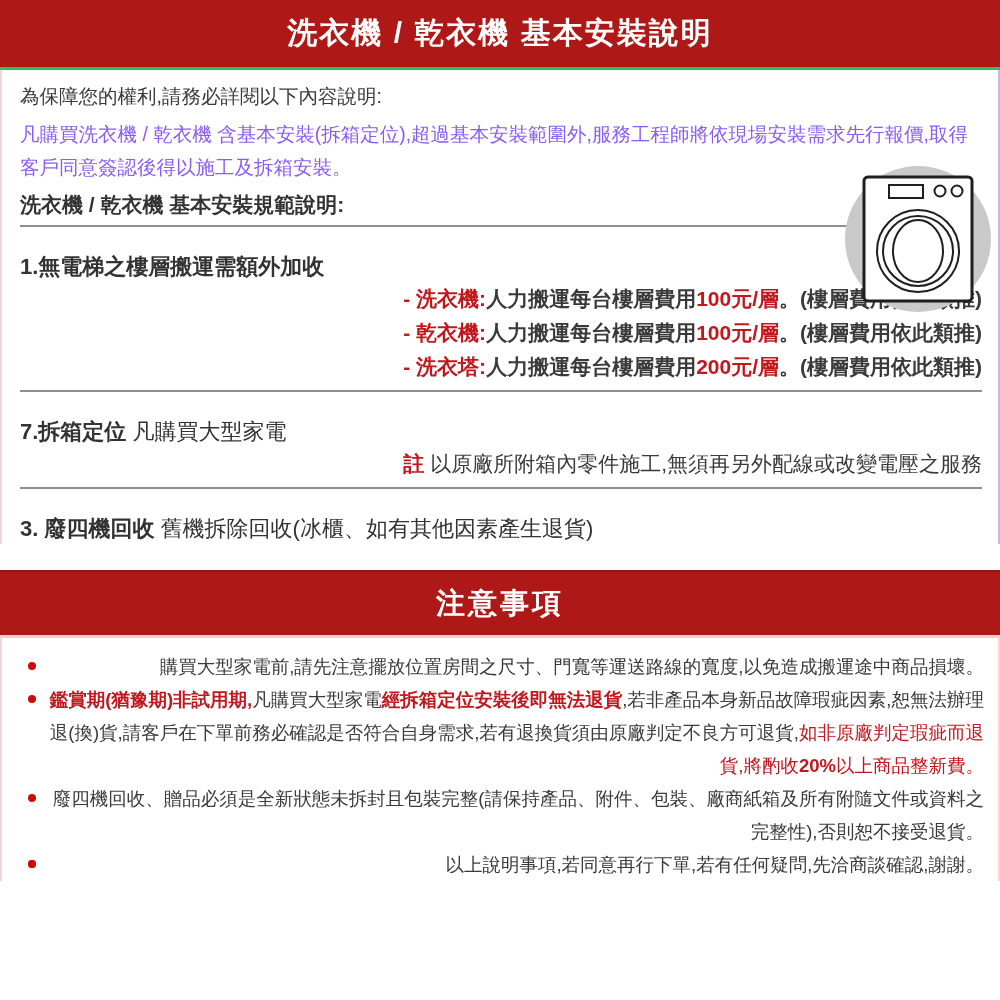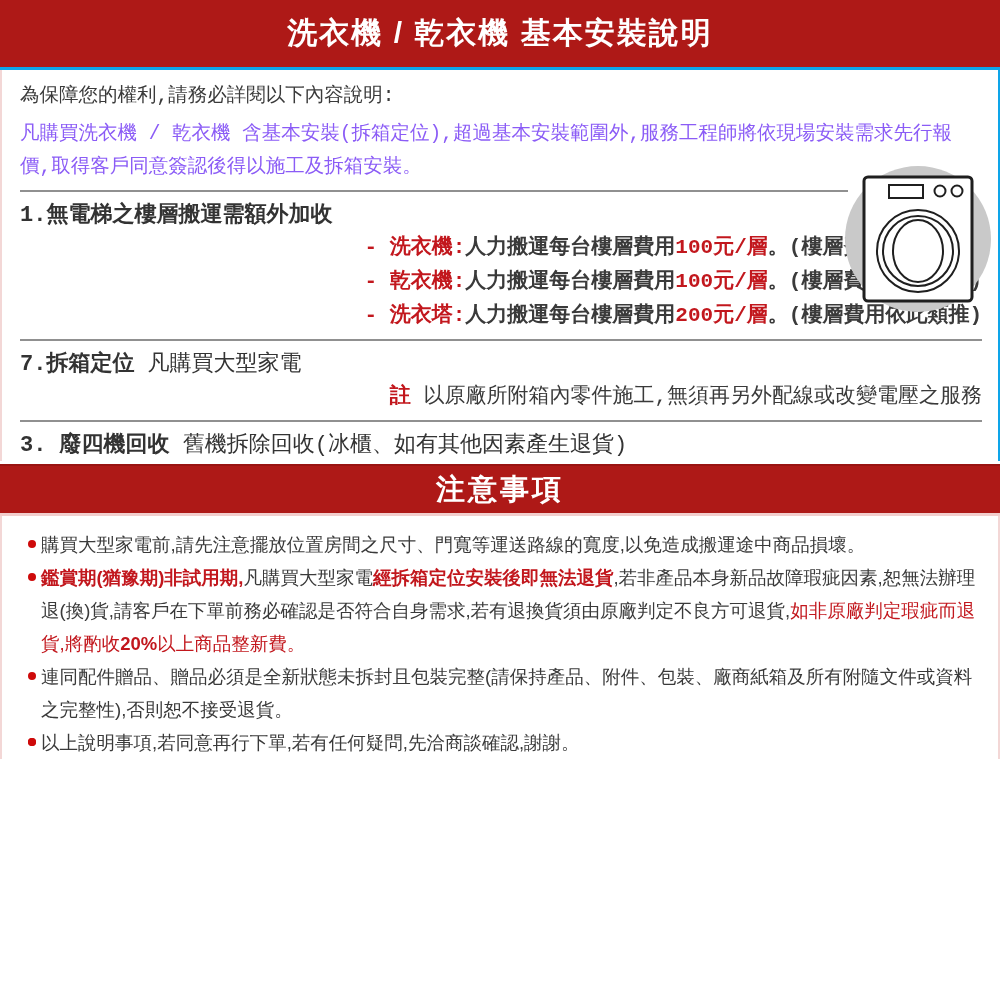--- a/index.html
+++ b/index.html
@@ -1,65 +1,66 @@
 <!DOCTYPE html>
 <html><head>
 <meta charset="utf-8">
 <style>
   * { margin:0; padding:0; box-sizing:border-box; }
   html,body { background:#fff; }
   body { font-family:"Liberation Sans","DejaVu Sans",sans-serif; color:#3a3a3a; }
   .page { position:relative; width:1000px; height:1000px; background:#fff; overflow:hidden; }
 
   .banner { height:70px; display:flex; align-items:center; justify-content:center;
-            background:#ae1917; border-bottom:3px solid #0ea5e9; }
+            background:#ae1917; border-bottom:3px solid #22c55e; }
   .banner-title { color:#ffffff; font-size:30px; font-weight:700; letter-spacing:2px; }
 
   .content { position:relative; padding:4px 16px 0 18px;
-             border-left:2px solid #f3d7d6; border-right:2px solid #0ea5e9;font-family:Liberation Mono, monospace; }
+             border-left:2px solid #f3d7d6; border-right:2px solid #c4b5fd; }
 
   .intro-line { margin-top:8px; font-size:19.5px; line-height:29px; color:#3a3a3a; }
   .intro-para { margin-top:7px; font-size:19.5px; line-height:33px; color:#8b5cf6; max-width:958px; }
   .spec-heading { margin-top:6px; font-size:21px; font-weight:700; line-height:29px; color:#333; }
 
   .divider { border:none; border-top:2px solid #909090; height:0; margin-top:6px; }
   .divider.short { width:828px; }
 
-  .section-heading { margin-top:8px; font-size:22px; line-height:31px; color:#333; font-weight:500; }
+  .section-heading { margin-top:24px; font-size:22px; line-height:31px; color:#333; font-weight:500; }
   .section-heading .seg-bold { font-weight:800; }
   .rows { }
   .row { font-size:21px; line-height:34px; color:#3a3a3a; font-weight:500;text-align:right; }
   .seg-bold { font-weight:700; }
   .seg-red { color:#c2171d; }
 
-  .notice-banner { height:52px; margin-top:3px; display:flex; align-items:center; justify-content:center;
+  .notice-banner { height:68px; margin-top:26px; display:flex; align-items:center; justify-content:center;
                    background:#ae1917; border-top:2px solid #991412; border-bottom:3px solid #f2cecd; }
   .notice-title { color:#ffffff; font-size:29px; font-weight:700; letter-spacing:3px; }
 
   .bullets { list-style:none; padding:12px 14px 0 26px;
-             border-left:2px solid #f3d7d6; border-right:2px solid #f3d7d6; }
+             border-left:2px solid #f3d7d6; border-right:2px solid #f3d7d6;text-align:right; }
   .bullets li { position:relative; padding-left:13px; font-size:18.5px; line-height:33px; color:#3a3a3a; }
   .bullets .dot { position:absolute; left:0; top:12px; width:8px; height:8px; border-radius:50%; background:#ce0a0a; }
 
   .machine-badge { position:absolute; left:845px; top:166px; width:146px; height:146px;
                    border-radius:50%; background:#c9c9c9; display:flex; align-items:center; justify-content:center; }
   .machine-badge svg { display:block; }
 </style>
 </head>
 <body>
 
 <div class="page">
 
   <div class="banner">
     <div class="banner-title">洗衣機 / 乾衣機 基本安裝說明</div>
   </div>
 
   <div class="content">
     <div class="intro-line">為保障您的權利,請務必詳閱以下內容說明:</div>
     <div class="intro-para">凡購買洗衣機 / 乾衣機 含基本安裝(拆箱定位),超過基本安裝範圍外,服務工程師將依現場安裝需求先行報價,取得客戶同意簽認後得以施工及拆箱安裝。</div>
+    <div class="spec-heading">洗衣機 / 乾衣機 基本安裝規範說明:</div>
 
     <hr class="divider short">
 
     <div>
       <div class="section-heading"><span class="seg-bold">1.無電梯之樓層搬運需額外加收</span></div>
       <div class="rows">
           <div class="row"><span class="seg-red seg-bold">- 洗衣機:</span><span class="seg-bold">人力搬運每台樓層費用</span><span class="seg-red seg-bold">100元/層</span><span class="seg-bold">。(樓層費用依此類推)</span></div>
           <div class="row"><span class="seg-red seg-bold">- 乾衣機:</span><span class="seg-bold">人力搬運每台樓層費用</span><span class="seg-red seg-bold">100元/層</span><span class="seg-bold">。(樓層費用依此類推)</span></div>
           <div class="row"><span class="seg-red seg-bold">- 洗衣塔:</span><span class="seg-bold">人力搬運每台樓層費用</span><span class="seg-red seg-bold">200元/層</span><span class="seg-bold">。(樓層費用依此類推)</span></div>
         </div>
@@ -81,21 +82,21 @@
     </div>
   </div>
 
   <div class="notice-banner">
     <div class="notice-title">注意事項</div>
   </div>
 
   <ul class="bullets">
       <li><span class="dot"></span><span class="bullet-text"><span>購買大型家電前,請先注意擺放位置房間之尺寸、門寬等運送路線的寬度,以免造成搬運途中商品損壞。</span></span></li>
       <li><span class="dot"></span><span class="bullet-text"><span class="seg-red seg-bold">鑑賞期(猶豫期)非試用期,</span><span>凡購買大型家電</span><span class="seg-red seg-bold">經拆箱定位安裝後即無法退貨</span><span>,若非產品本身新品故障瑕疵因素,恕無法辦理退(換)貨,請客戶在下單前務必確認是否符合自身需求,若有退換貨須由原廠判定不良方可退貨,</span><span class="seg-red">如非原廠判定瑕疵而退貨,將酌收</span><span class="seg-red seg-bold">20%</span><span class="seg-red">以上商品整新費。</span></span></li>
-      <li><span class="dot"></span><span class="bullet-text"><span>連同配件贈品、贈品必須是全新狀態未拆封且包裝完整(請保持產品、附件、包裝、廠商紙箱及所有附隨文件或資料之完整性),否則恕不接受退貨。</span></span></li>
+      <li><span class="dot"></span><span class="bullet-text"><span>廢四機回收、贈品必須是全新狀態未拆封且包裝完整(請保持產品、附件、包裝、廠商紙箱及所有附隨文件或資料之完整性),否則恕不接受退貨。</span></span></li>
       <li><span class="dot"></span></li>
       <li><span class="dot"></span><span class="bullet-text"><span>以上說明事項,若同意再行下單,若有任何疑問,先洽商談確認,謝謝。</span></span></li>
     </ul>
 
   <div class="machine-badge">
     <svg width="114" height="130" viewBox="0 0 114 130">
       <rect x="3" y="3" width="108" height="124" rx="4" fill="#ffffff" stroke="#1f1f1f" stroke-width="3"></rect>
       <rect x="28" y="11" width="34" height="13" fill="#ffffff" stroke="#1f1f1f" stroke-width="2"></rect>
       <circle cx="79" cy="17" r="5.5" fill="#ffffff" stroke="#1f1f1f" stroke-width="2"></circle>
       <circle cx="96" cy="17" r="5.5" fill="#ffffff" stroke="#1f1f1f" stroke-width="2"></circle>

